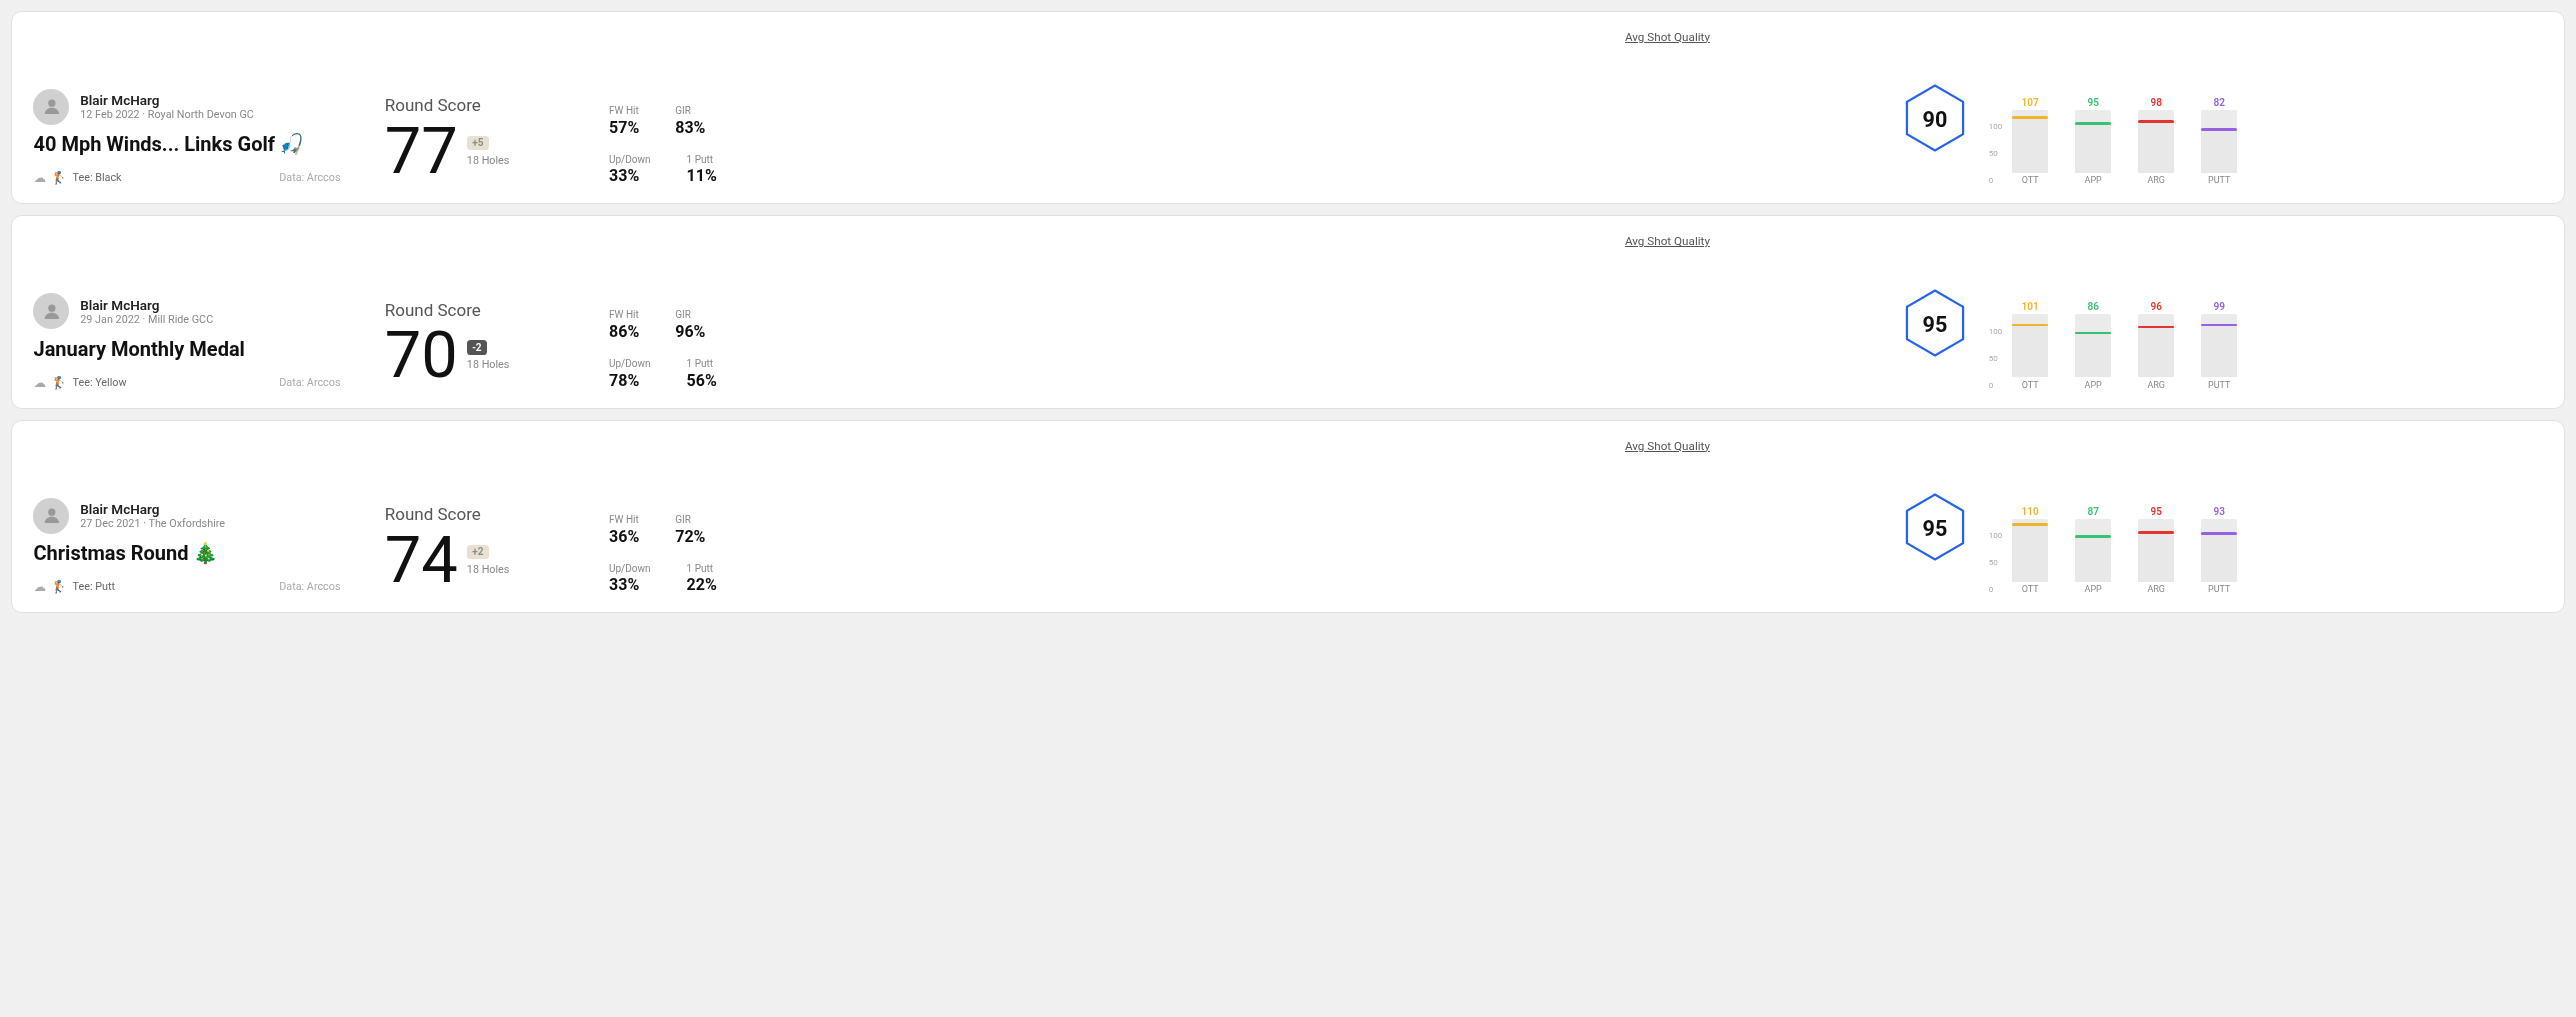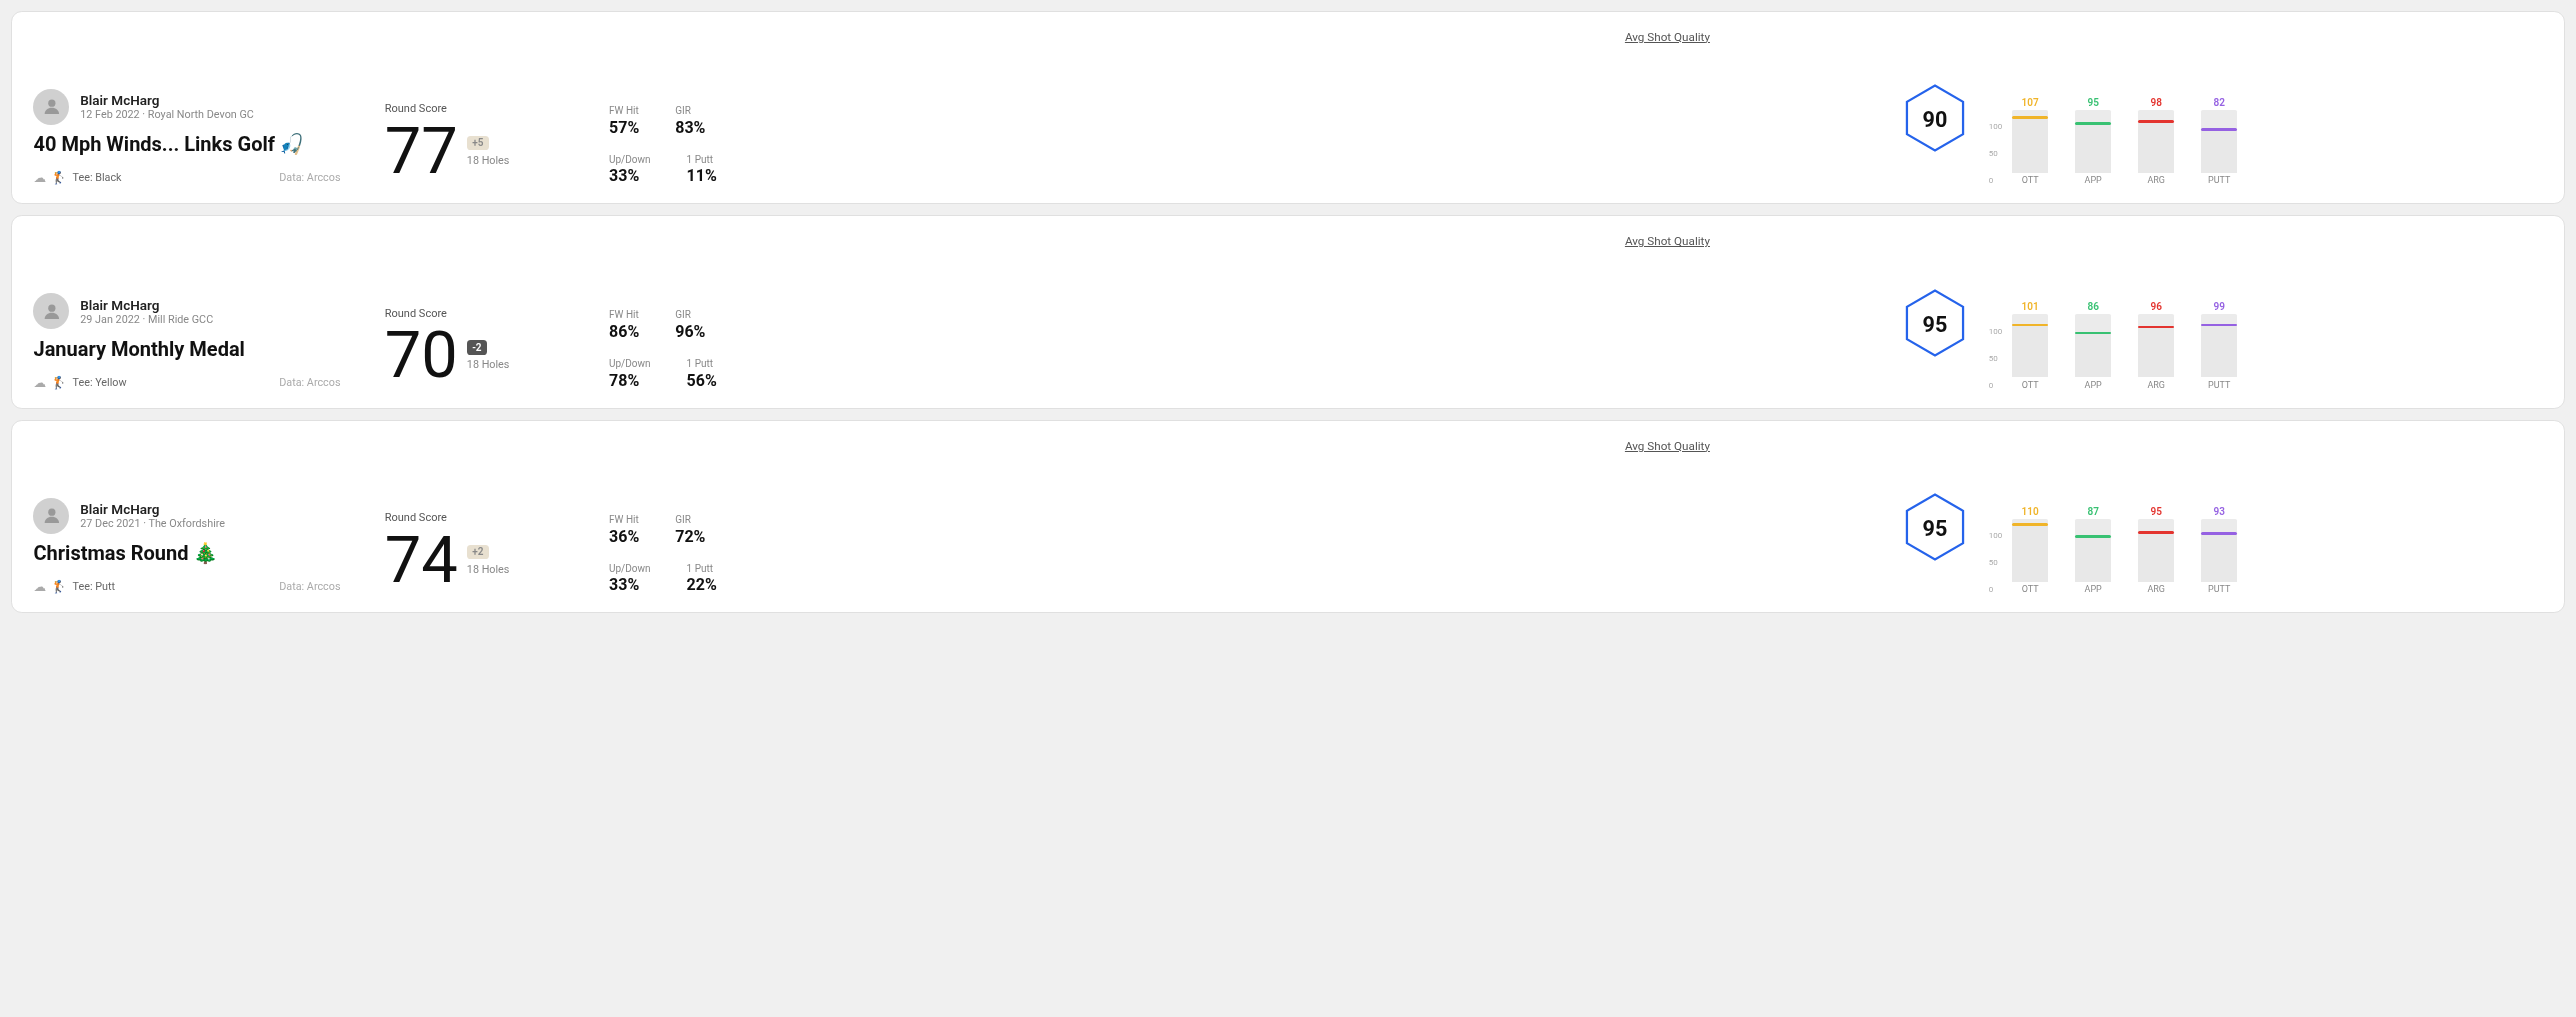--- a/index.html
+++ b/index.html
@@ -88,21 +88,21 @@
       background: #e8e8e8;
       margin: 0 21.7px;
     }
     .score-section {
       width: 180px;
       flex-shrink: 0;
       display: flex;
       flex-direction: column;
     }
     .score-label {
-      font-size: 11px;
+      font-size: 17px;
       color: #555;
       margin-bottom: 3.6px;
     }
     .score-main {
       display: flex;
       align-items: center;
       gap: 9px;
       margin-bottom: 1.8px;
     }
     .score-number {

